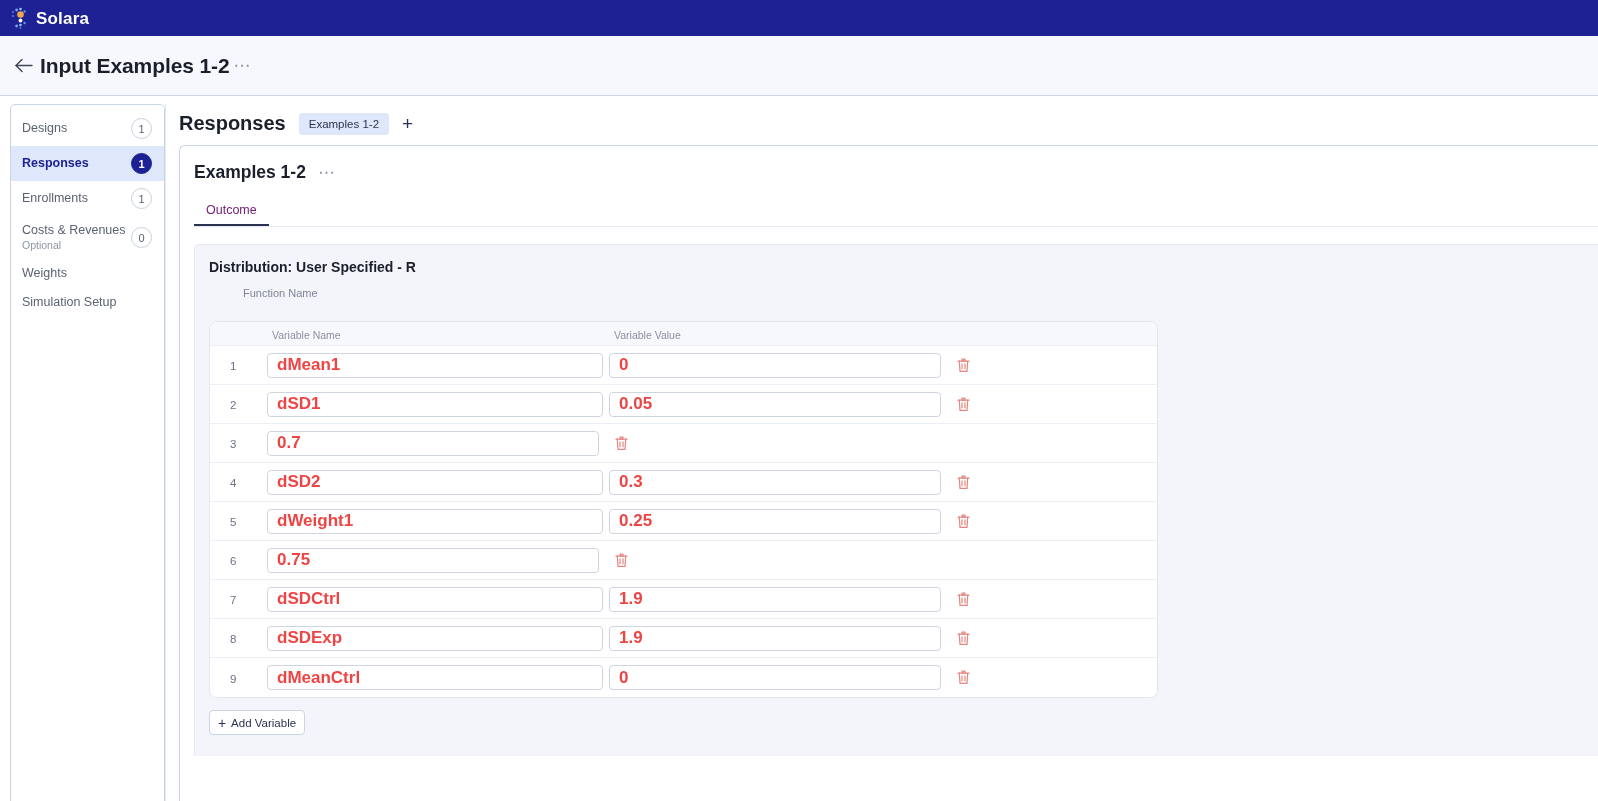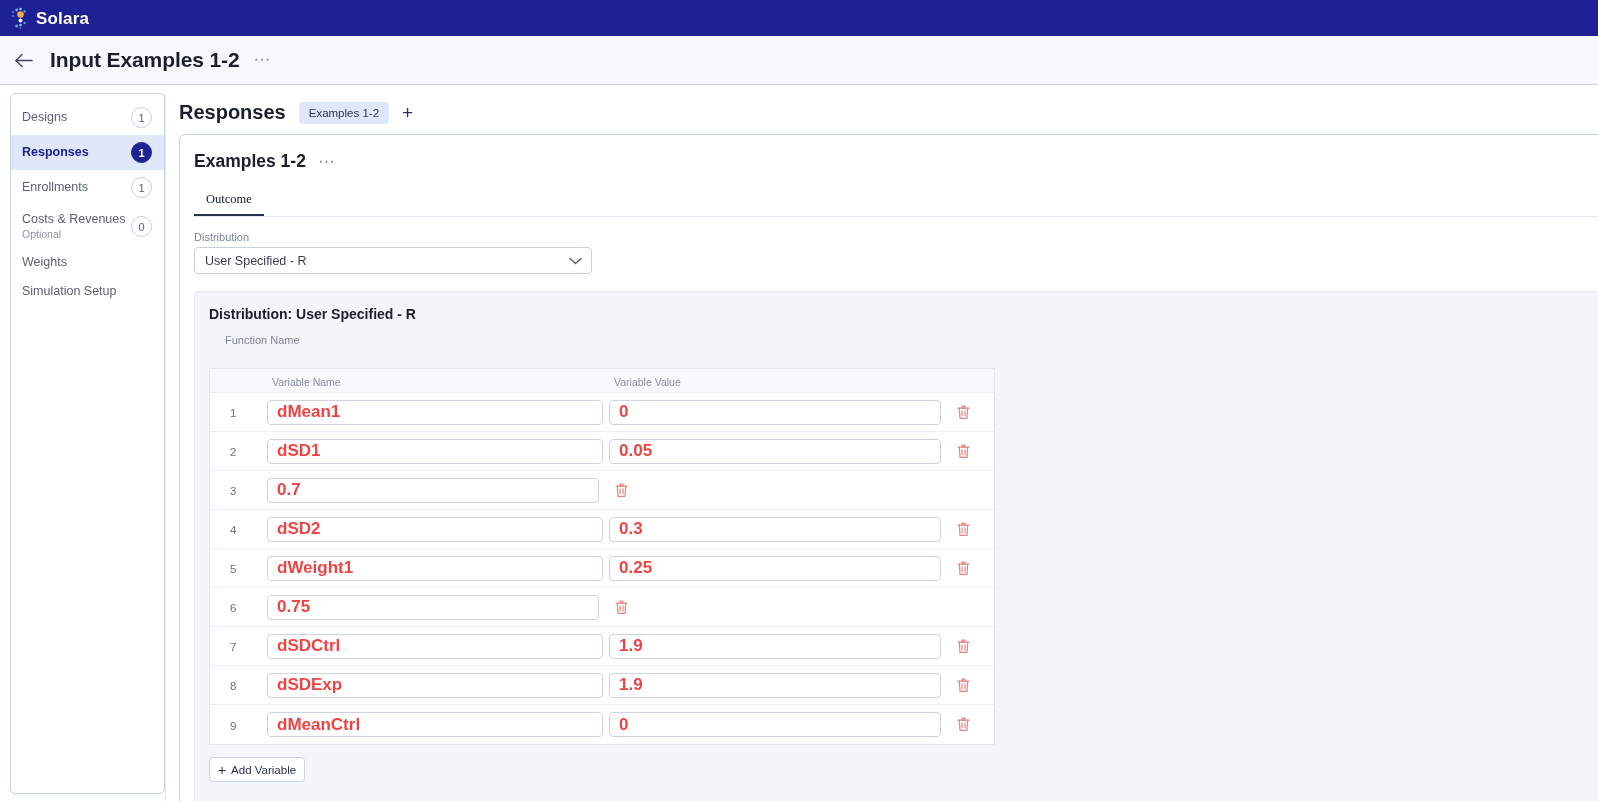--- a/index.html
+++ b/index.html
@@ -22,25 +22,25 @@
   .logo-mark { width: 20px; height: 22px; display: block; }
   .logo-text {
     color: #ffffff;
     font-size: 17px;
     font-weight: 600;
     letter-spacing: .2px;
   }
 
   
   .titlebar {
-    height: 49px;
+    height: 60px;
     background: #f7f8fd;
     display: flex;
     align-items: center;
-    gap: 14px;
+    gap: 4px;
     padding-left: 10px;
     border-bottom: 1px solid #ccd5e3;
   }
   .back-arrow {
     width: 26px; height: 26px;
     display: flex; align-items: center; justify-content: center;
     color: #3d4454; cursor: pointer;
   }
   .page-title {
     font-size: 21px;
@@ -176,23 +176,22 @@
     display: flex;
   }
   .tab {
     font-size: 12.5px;
     color: #4b5373;
     padding: 4px 12px 7px 12px;
     border-bottom: 2px solid transparent;
     cursor: pointer;
   }
   .tab.active {
-    color: #0f172a;
+    color: #701a75;
     border-bottom-color: #2b3350;
-    font-family: Liberation Serif, serif;
   }
 
   .field-label {
     font-size: 11px;
     color: #7e8598;
     margin-bottom: 4px;
   }
   .dist-select-wrap { padding: 14px 0 0 14px; }
   .select-box {
     width: 398px;
@@ -259,21 +258,21 @@
     color: #454c5e;
   }
   .view-btn {
     padding: 0 11px;
     display: flex; align-items: center;
     font-size: 12px;
     color: #3a4152;
     border-left: 1px solid #d4dae5;
     cursor: pointer;
   }
-  .func-col { width: 525px; margin-left: 16px; }
+  .func-col { width: 525px; margin-left: 34px; }
   .func-box {
     height: 26px;
     border: 1px solid #c9d0dd;
     border-radius: 4px;
     background: #ffffff;
     display: flex;
     align-items: center;
     justify-content: space-between;
     font-size: 12px;
     color: #454c5e;
@@ -283,23 +282,23 @@
   .func-chev {
     width: 34px; height: 100%;
     border-left: 1px solid #d8dde8;
     display: flex; align-items: center; justify-content: center;
     color: #5a6172;
   }
 
   
   .var-table {
     margin-top: 18px;
-    width: 786px;
+    width: 949px;
     border: 1px solid #e2e6ef;
-    border-radius: 0;
+    border-radius: 8px;
     background: #ffffff;
     overflow: hidden;
   }
   .var-head {
     display: flex;
     background: #f7f8fc;
     height: 24px;
     align-items: center;
     border-bottom: 1px solid #eceff5;
   }
@@ -456,31 +455,20 @@
 
       <div class="card-head">
         <div class="card-title">Examples 1-2</div>
         <div class="dots">⋯</div>
       </div>
 
       <div class="tabs">
         <div class="tab active">Outcome</div>
       </div>
 
-      <div class="dist-select-wrap">
-        <div class="field-label">Distribution</div>
-        <div class="select-box">
-          <span>User Specified - R</span>
-          <span class="chev">
-            <svg width="13" height="8" viewBox="0 0 13 8" fill="none" stroke="#5a6172" stroke-width="1.5" stroke-linecap="round" stroke-linejoin="round">
-                <polyline points="1,1.5 6.5,6.5 12,1.5"></polyline>
-              </svg>
-          </span>
-        </div>
-      </div>
 
       <div class="dist-panel">
         <div class="dist-panel-title">Distribution: User Specified - R</div>
 
         <div class="file-row">
 
 
           <div class="func-col">
             <div class="field-label">Function Name</div>
           </div>

